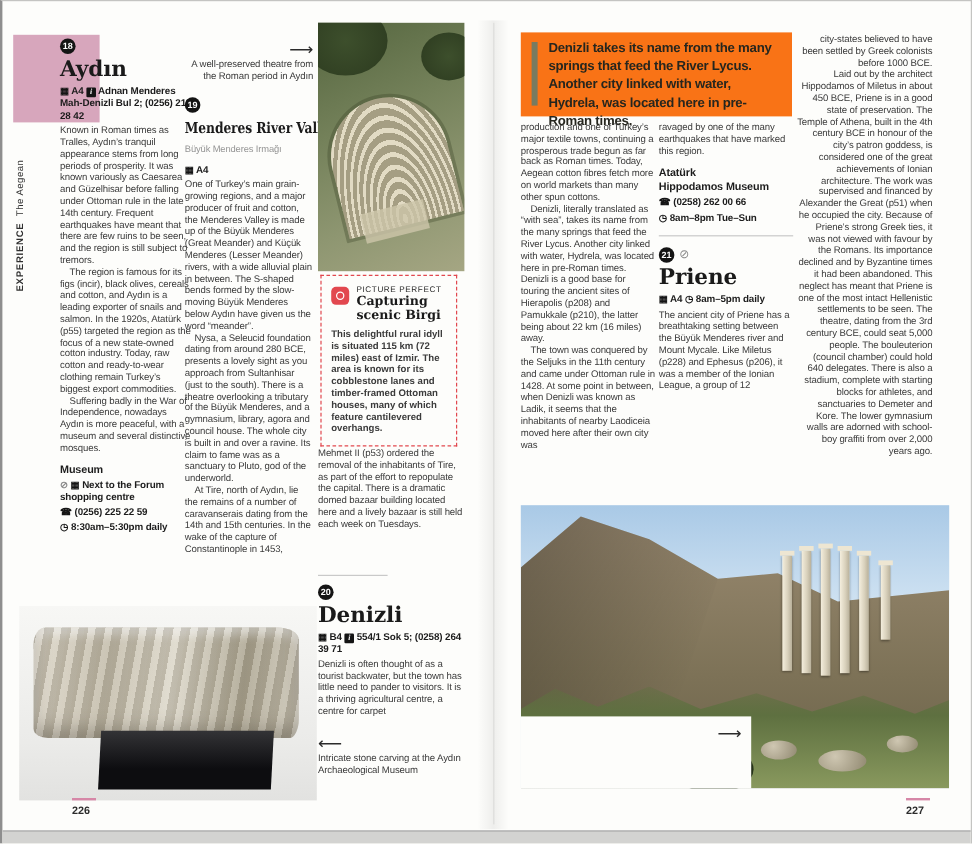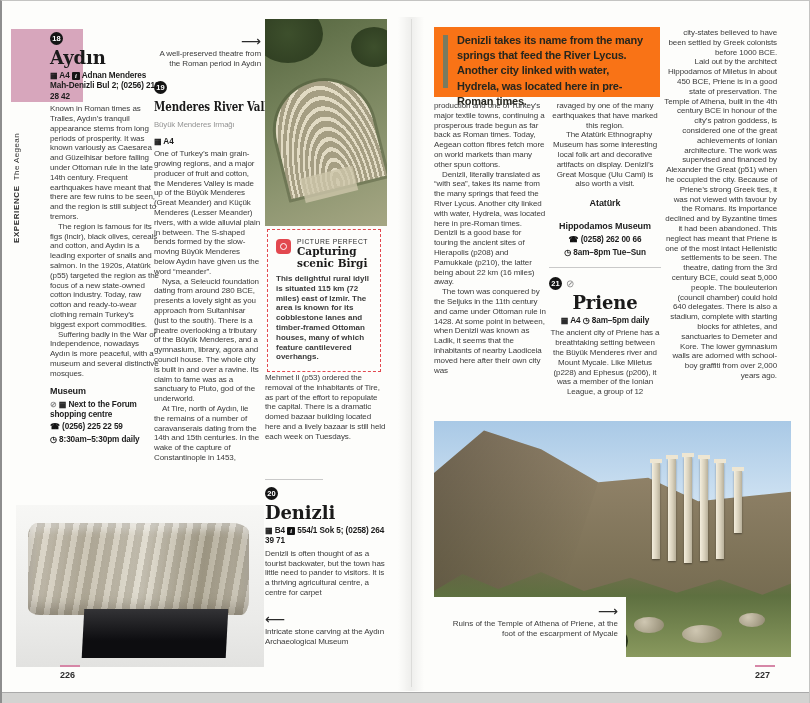--- a/index.html
+++ b/index.html
@@ -197,24 +197,23 @@
     <span class="bar" style="background:#787b60;"></span>
     <div class="qtext">Denizli takes its name from the many springs that feed the River Lycus. Another city linked with water, Hydrela, was located here in pre-Roman times.</div>
   </div>
 
   <div class="col" style="left:432px;top:100px;width:113px;">
     <p>production and one of Turkey’s major textile towns, continuing a prosperous trade begun as far back as Roman times. Today, Aegean cotton fibres fetch more on world markets than many other spun cottons.</p>
     <p class="ind">Denizli, literally translated as “with sea”, takes its name from the many springs that feed the River Lycus. Another city linked with water, Hydrela, was located here in pre-Roman times. Denizli is a good base for touring the ancient sites of Hierapolis (p208) and Pamukkale (p210), the latter being about 22 km (16 miles) away.</p>
     <p class="ind">The town was conquered by the Seljuks in the 11th century and came under Ottoman rule in 1428. At some point in between, when Denizli was known as Ladik, it seems that the inhabitants of nearby Laodiceia moved here after their own city was</p>
   </div>
 
-  <div class="col" style="left:547px;top:100px;width:112px;text-align:center;">
+  <div class="col" style="left:547px;top:100px;width:112px;">
     <p>ravaged by one of the many earthquakes that have marked this region.</p>
-    <p class="ind">The Atatürk Ethnography Museum has some interesting local folk art and decorative artifacts on display. Denizli’s Great Mosque (Ulu Cami) is also worth a visit.</p>
-    <div class="subhead" style="margin-top:9px;margin-bottom:12px;">Atatürk</div>
+    <div class="subhead" style="margin-top:9px;margin-bottom:0;">Atatürk</div>
     <div class="subhead" style="margin-top:0;">Hippodamos Museum</div>
     <div class="infoline">
       <span class="ic">☎</span>
       <span>(0258) 262 00 66</span>
     </div>
     <div class="infoline">
       <span class="ic">◷</span>
       <span>8am–8pm Tue–Sun</span>
     </div>
     <div style="height:1px;background:#c9c9c9;margin:9px 0;"></div>
@@ -250,21 +249,20 @@
     <div class="darktree" style="left:18px;bottom:6px;width:54px;height:44px;"></div>
     <div class="darktree" style="left:128px;bottom:-4px;width:66px;height:40px;"></div>
     <div class="rock" style="left:200px;bottom:24px;width:30px;height:16px;"></div>
     <div class="rock" style="left:248px;bottom:14px;width:40px;height:18px;"></div>
     <div class="rock" style="left:305px;bottom:30px;width:26px;height:14px;"></div>
   </div>
 
   <div class="cap-cut">
     <div class="caption cap-r" style="padding:8px 8px 0 18px;">
       <span class="arrow">⟶</span><br>
-      <span>Ruins of the Temple of Athena of Priene, at the foot of the escarpment of Mycale</span>
     </div>
   </div>
 
   <div class="pagenum" style="left:753px;top:664px;">
     <span class="prule" style="background:#d687a7;"></span>
     <span>227</span>
   </div>
 
   <div class="bottom-band"></div>
 </div>

